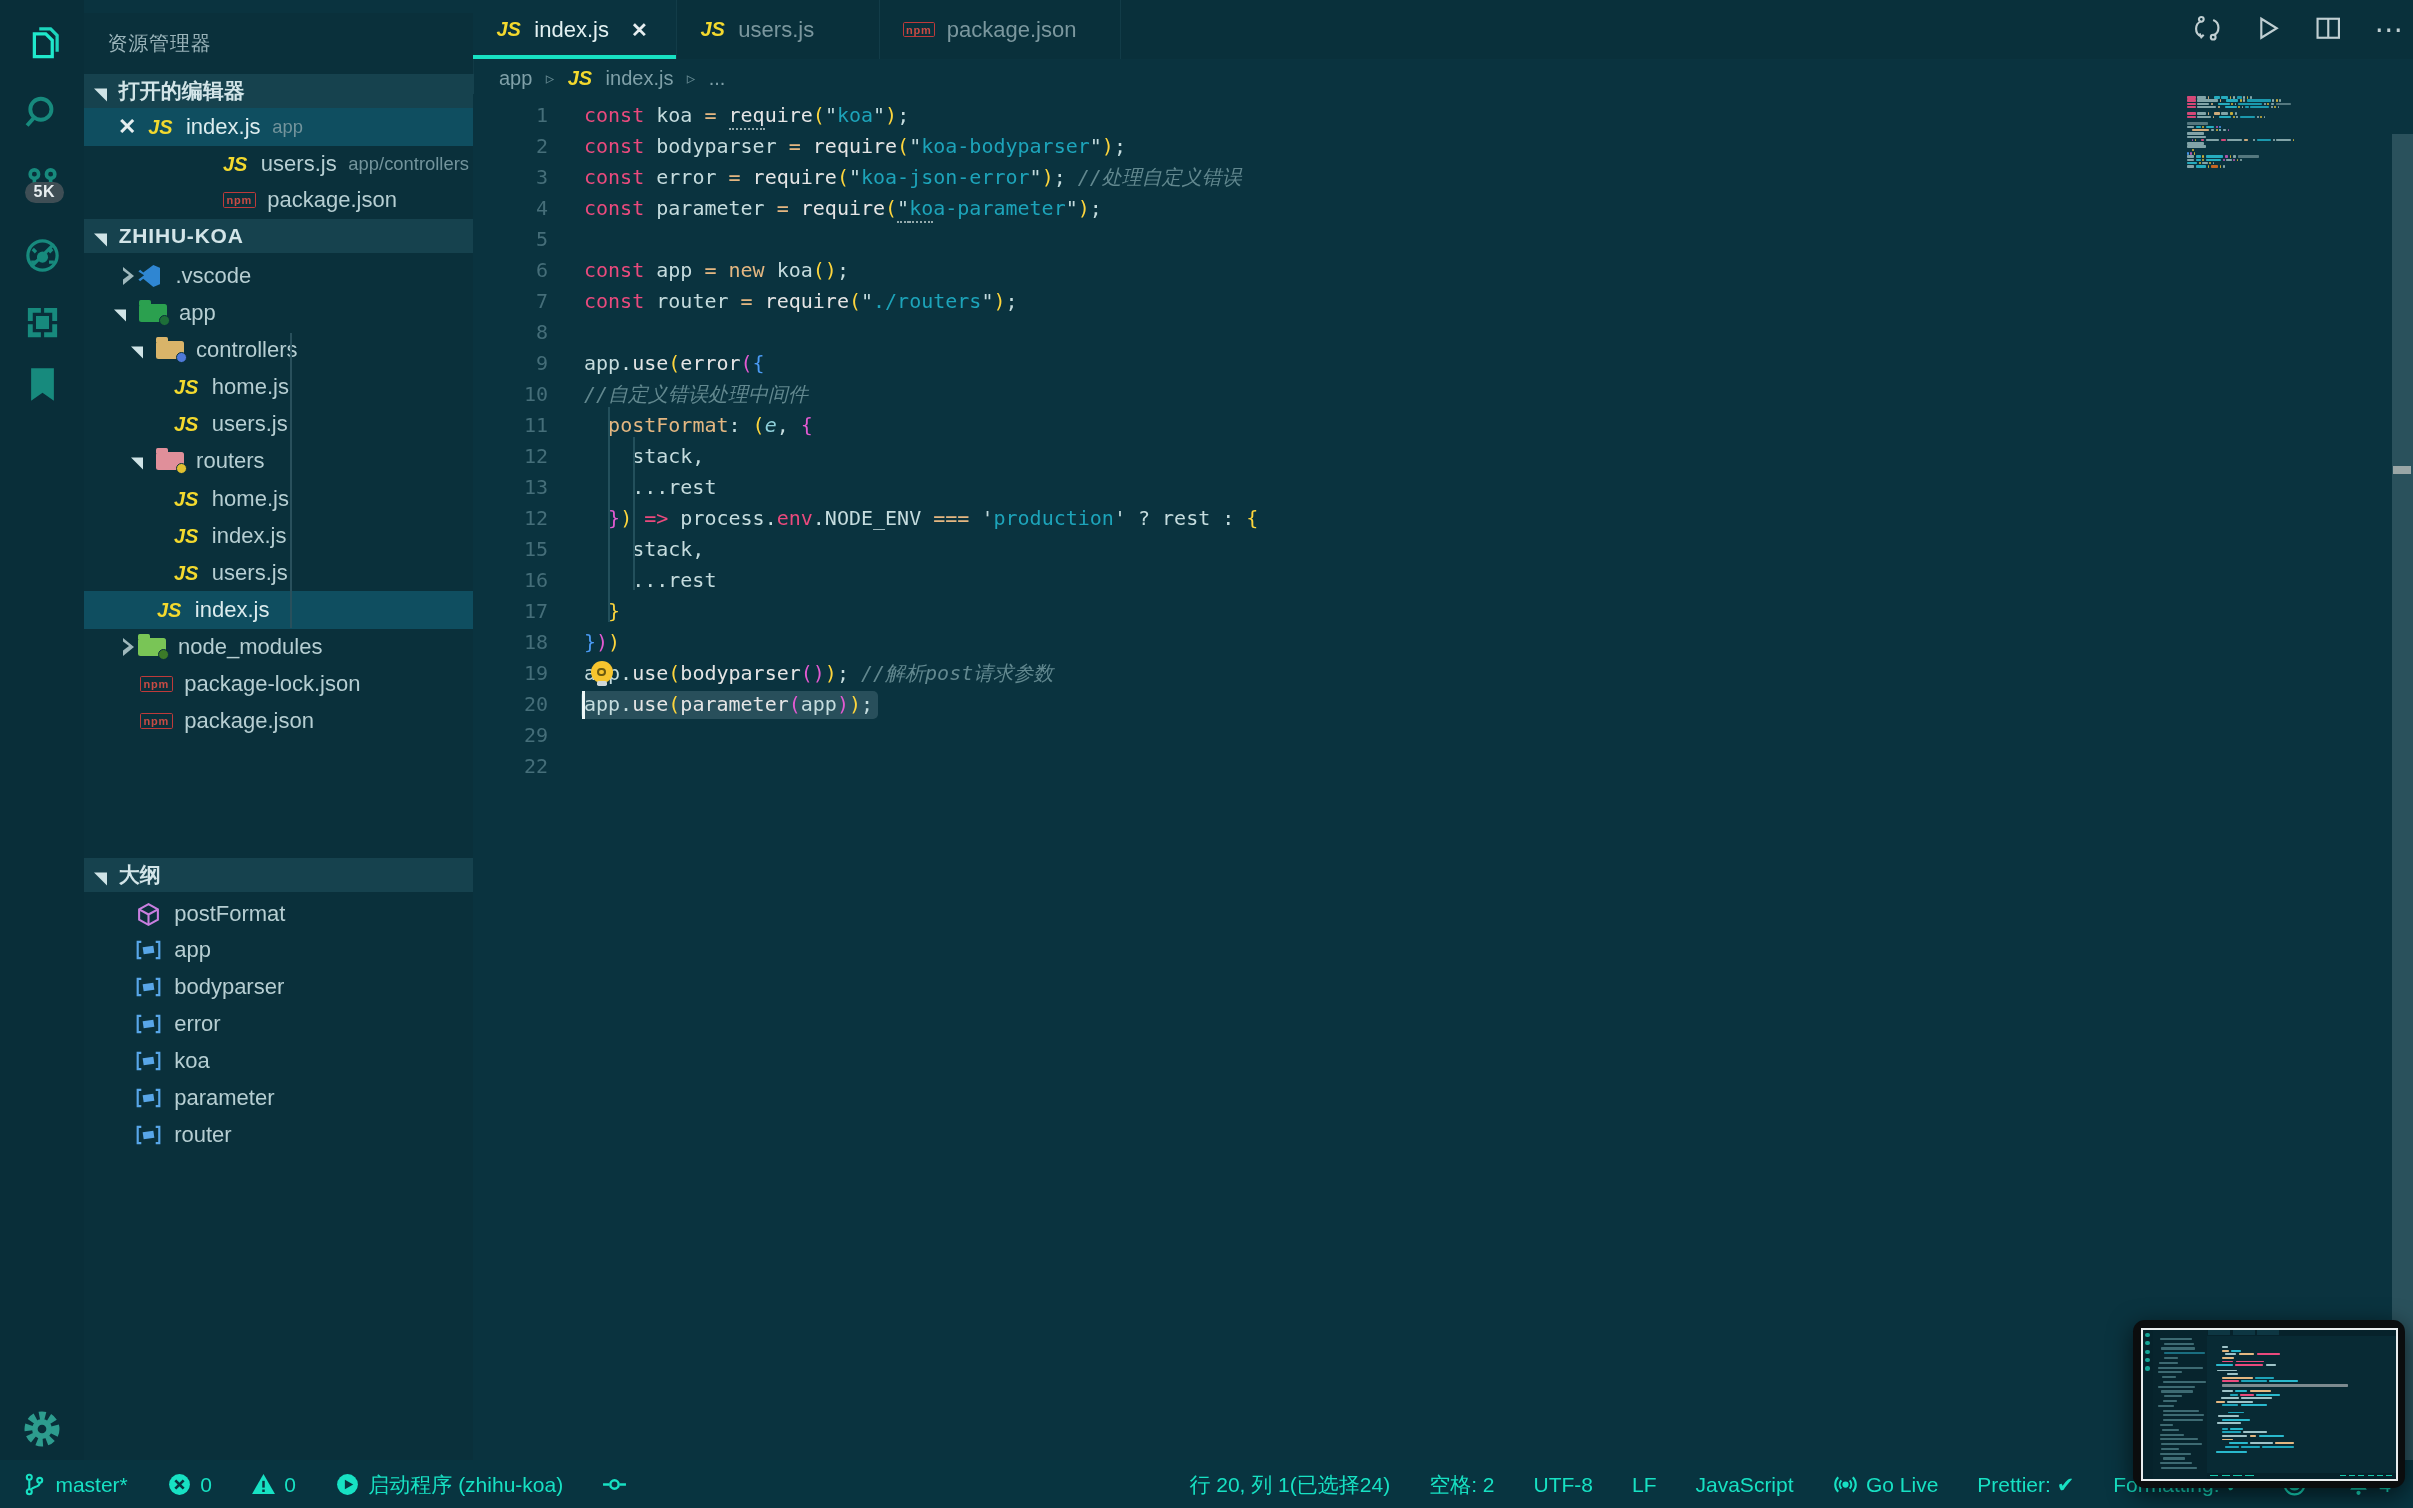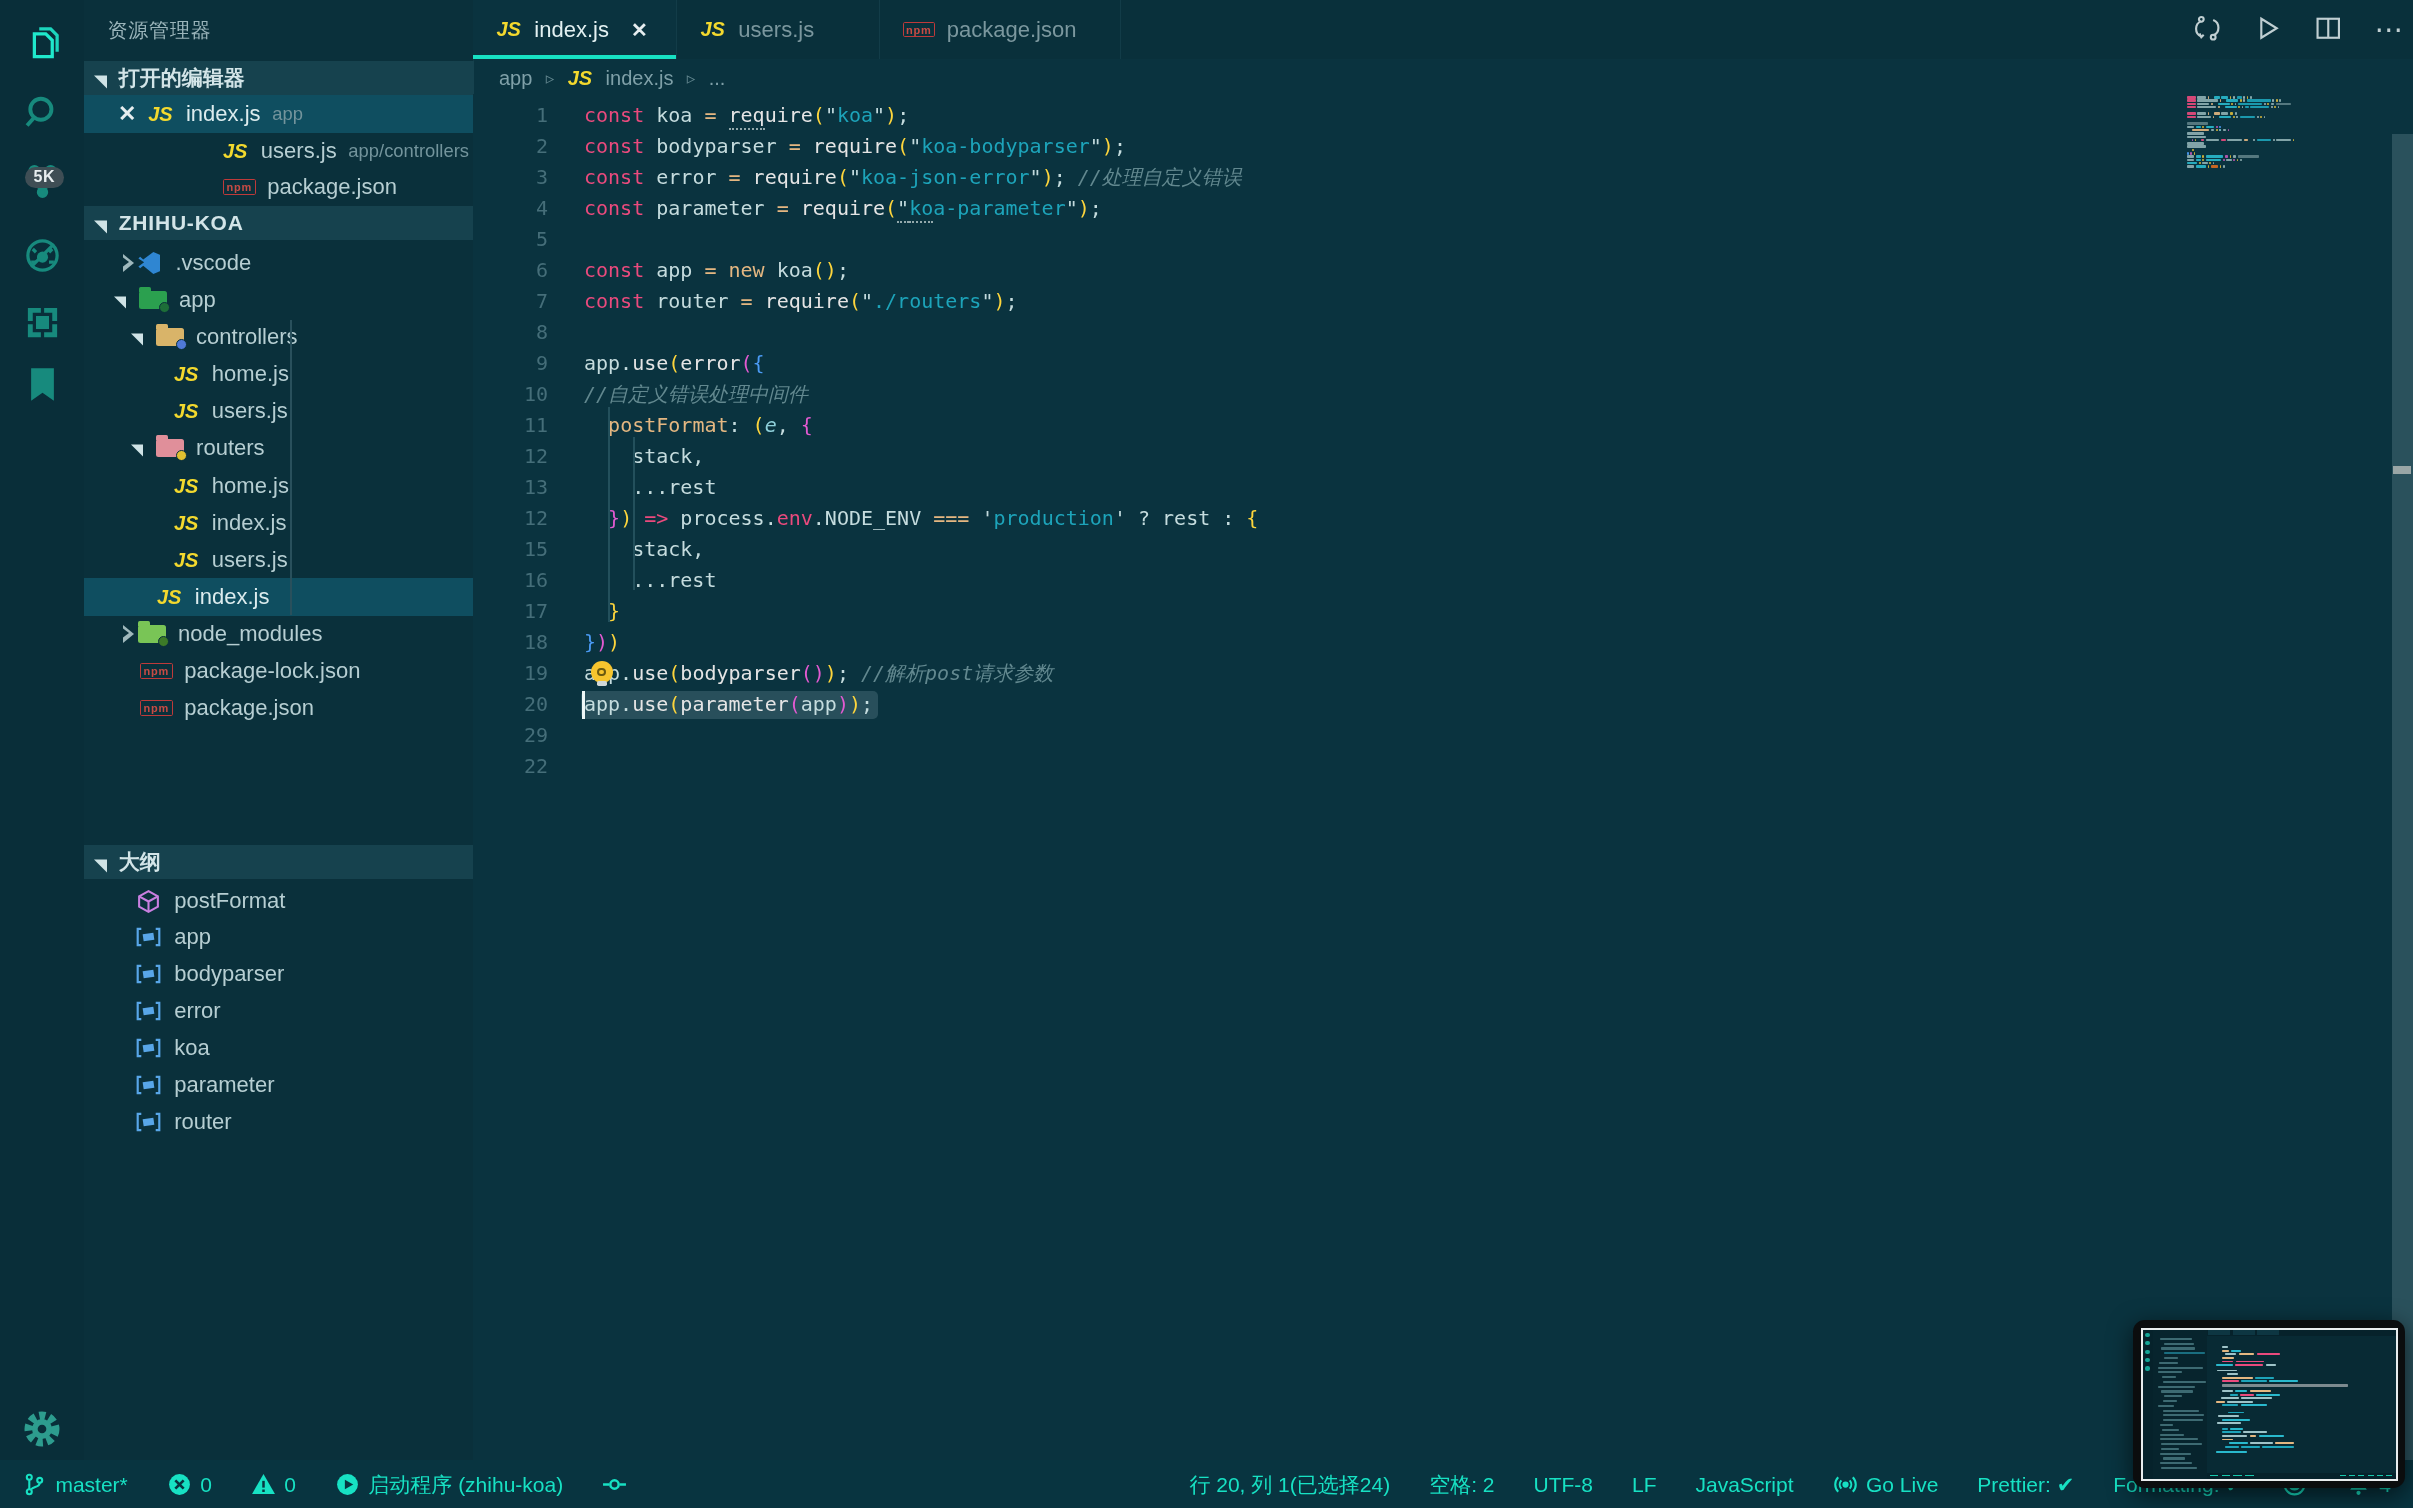--- a/index.html
+++ b/index.html
@@ -18,21 +18,21 @@
   #activitybar{left:0;top:0;width:84px;height:1460px;background:var(--bg-activity);}
   .act-item{position:absolute;left:0;width:84px;height:64px;display:flex;align-items:center;justify-content:center;color:var(--muted-icon);}
   .act-item.active{color:#1fe9cc;}
   .act-item svg{width:39px;height:39px;}
   .badge-5k{position:absolute;left:25px;top:28.5px;background:#3f4e55;color:#e8eef0;font-size:16px;
     padding:1.7px 8.4px;border-radius:11.7px;font-weight:bold;letter-spacing:0.8px;}
   #gear{position:absolute;left:0;top:1401px;width:84px;height:55px;display:flex;align-items:center;justify-content:center;color:#2d9c8e;}
   #gear svg{width:40px;height:40px;}
 
   
-  #sidebar{left:84px;top:0;width:390px;height:1460px;background:var(--bg-side);border-right:1.7px solid #113a46;}
+  #sidebar{left:84px;top:13px;width:390px;height:1460px;background:var(--bg-side);border-right:1.7px solid #113a46;}
   .side-title{position:absolute;left:23.5px;top:17px;font-size:20px;color:#9ab4ba;letter-spacing:0.8px;}
   .sec-header{position:absolute;left:0;width:390px;height:34px;background:var(--bg-section);
     color:#d3e5e8;font-weight:bold;font-size:21px;display:flex;align-items:center;}
   .sec-arrow{display:inline-block;width:0;height:0;margin:0 11.7px 0 10px;
     border-left:13.4px solid transparent;border-top:13.4px solid #cfe3e6;transform:translateY(3.4px);}
   .row{position:absolute;height:38px;display:flex;align-items:center;font-size:22px;color:var(--text-side);white-space:nowrap;}
   .row .suffix{color:var(--text-dim);font-size:18.4px;margin-left:11.7px;}
   .row.selected{background:var(--bg-selrow);width:390px;color:#dcecee;}
   .js-badge{color:#f3d92e;font-weight:bold;font-style:italic;font-size:20px;margin-right:13.4px;font-family:"Liberation Sans",sans-serif;}
   .npm-badge{display:inline-block;border:1.7px solid #bf3a3a;color:#c84b44;font-weight:bold;font-size:11px;
@@ -127,21 +127,21 @@
         </span>
       </div>
       <div class="act-item" style="top: 80px;">
         <span style="display: inline-flex; color: inherit;">
           <svg viewBox="0 0 24 24" fill="none" stroke="currentColor" stroke-width="2.4">
             <circle cx="11" cy="10" r="6.5"></circle>
             <line x1="6.5" y1="15.5" x2="2.5" y2="20"></line>
           </svg>
         </span>
       </div>
-      <div class="act-item" style="top: 138px; align-items: flex-end;">
+      <div class="act-item" style="top: 153px;">
         <span style="display: inline-flex; color: inherit;">
           <svg viewBox="0 0 24 24" fill="none" stroke="currentColor" stroke-width="2.2">
             <circle cx="7" cy="5" r="2.6"></circle>
             <circle cx="17" cy="5" r="2.6"></circle>
             <path d="M7 8v3c0 3 3 4 5 5"></path>
             <path d="M17 8v3c0 3-3 4-5 5"></path>
             <circle cx="12" cy="18" r="2.4" fill="currentColor"></circle>
           </svg>
         </span>
         <span class="badge-5k">5K</span>

